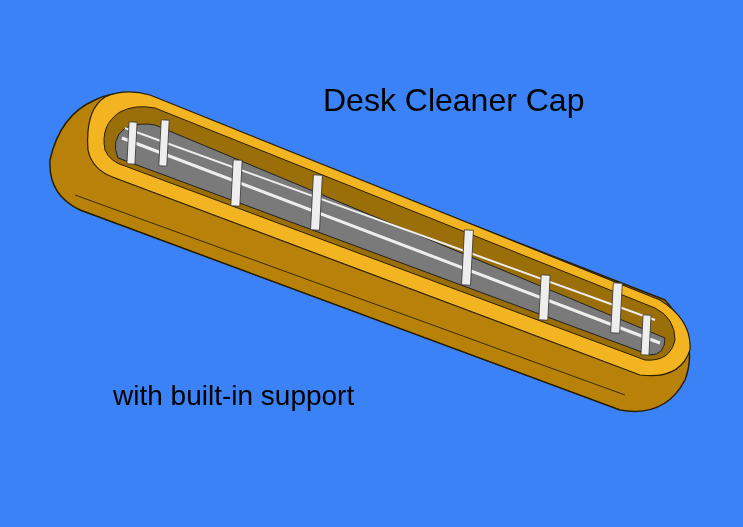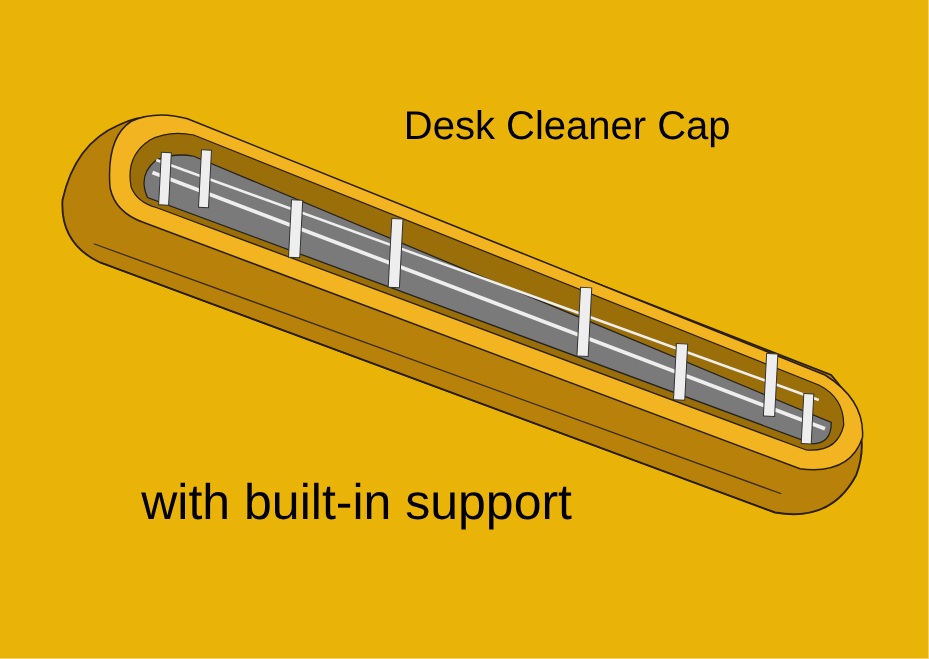--- a/index.html
+++ b/index.html
@@ -1,20 +1,20 @@
 <!DOCTYPE html>
 <html><head>
 <meta charset="utf-8">
 <style>
   html,body{margin:0;padding:0;background:#fff;}
-  #stage{position:relative;width:743px;height:527px;overflow:hidden;background:#eab308;}
+  #stage{position:relative;width:743px;height:527px;overflow:hidden;background:#3b82f6;}
   svg{position:absolute;left:0;top:0;}
   .caption{position:absolute;font-family:"Liberation Sans",sans-serif;color:#000;white-space:nowrap;}
   #title{left:323px;top:82px;font-size:32px;}
-  #subtitle{left:113px;top:380px;font-size:40px;}
+  #subtitle{left:113px;top:380px;font-size:28px;}
 </style>
 </head>
 <body>
 
 <div id="stage">
   <svg width="743" height="527" viewBox="0 0 743 527">
     <g>
 
       <path d="M95 100 Q60 115 50 160 Q48 195 80 210 L620 410 Q665 418 685 380 Q700 340 665 300 L140 95 Q115 90 95 100 Z" fill="#b8820a" stroke="#2a1e00" stroke-width="1.5"></path>
 

